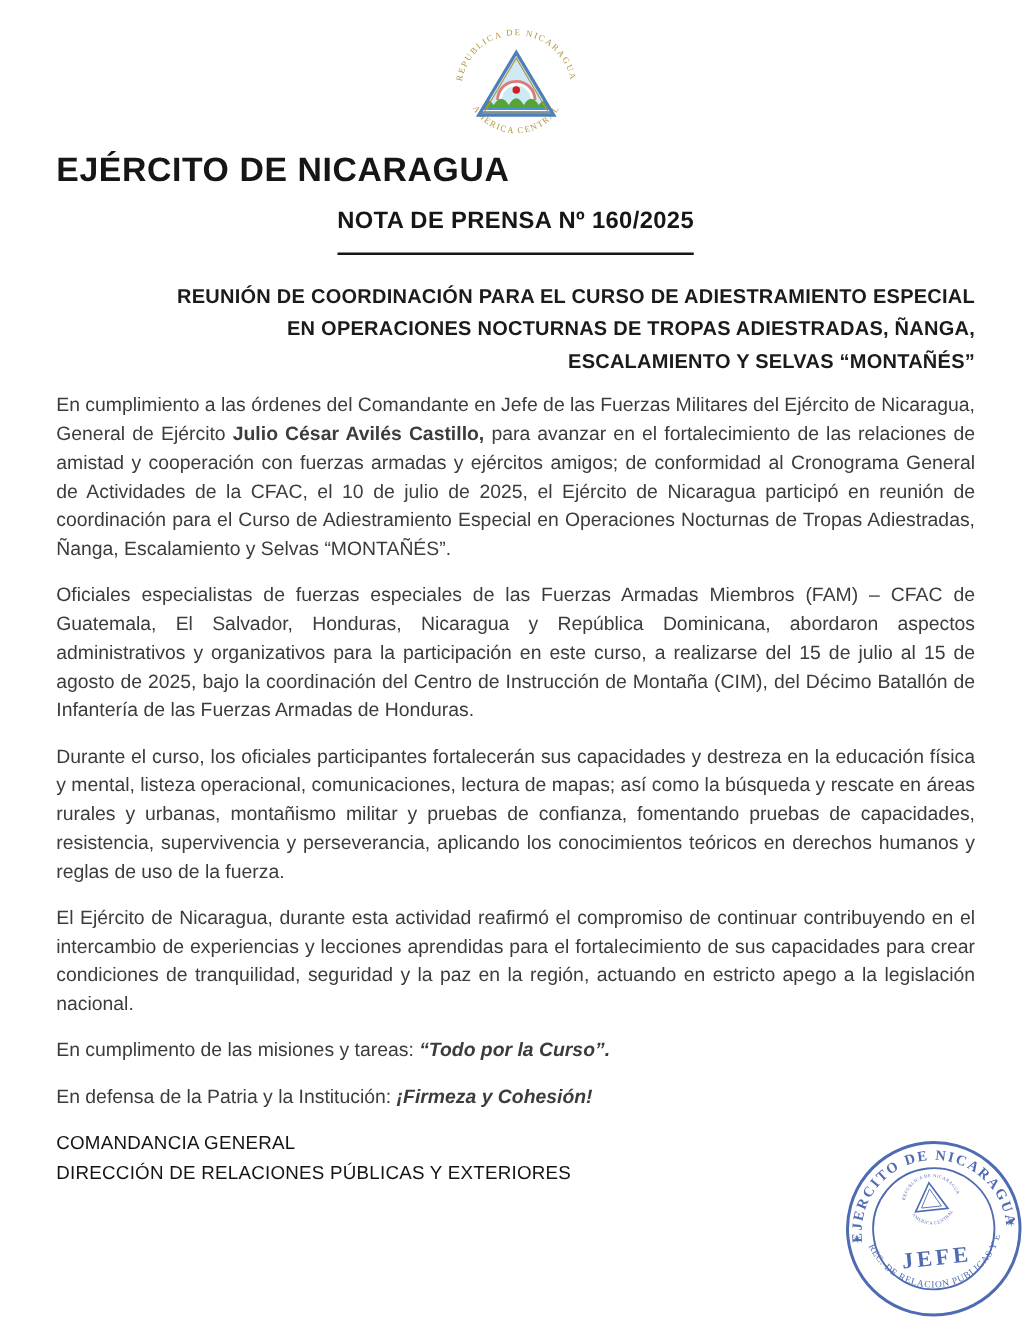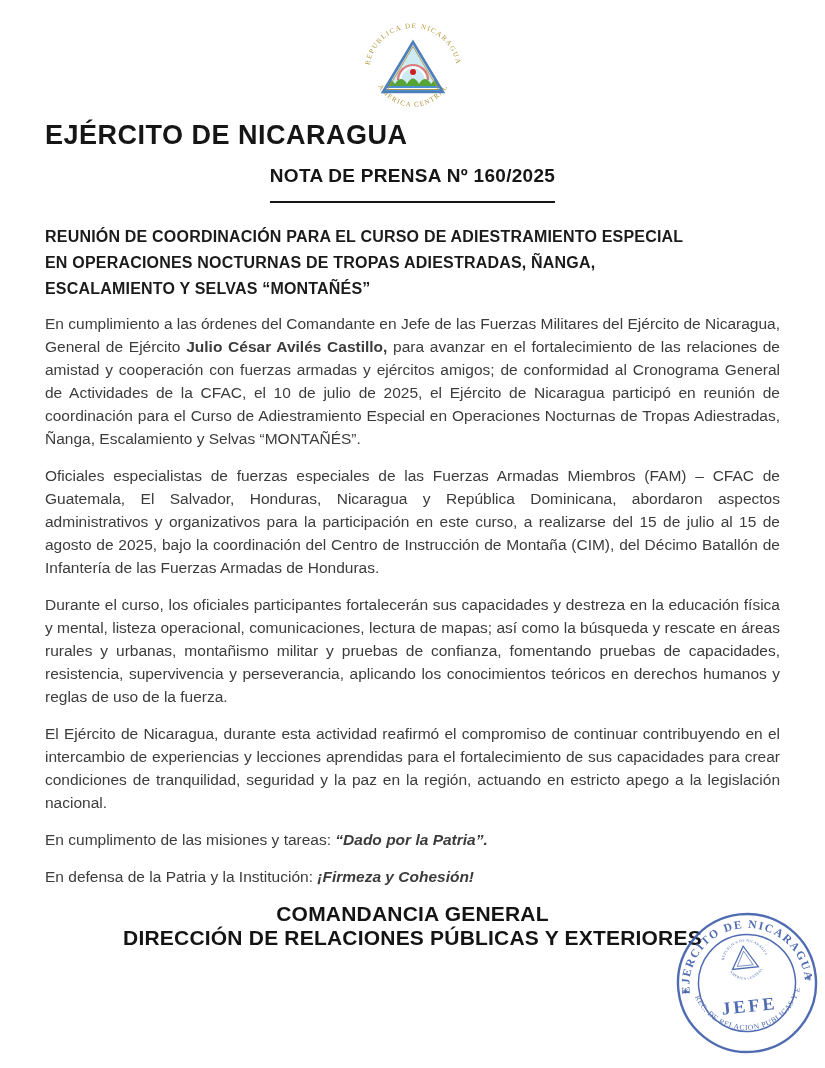--- a/index.html
+++ b/index.html
@@ -21,37 +21,36 @@
     font-weight:bold;color:#161616;letter-spacing:.5px;
   }
   .nota-line{text-align:center;margin-top:15px;}
   .nota-line span{
     display:inline-block;
     font-size:19px;line-height:22px;font-weight:bold;color:#161616;
     border-bottom:2.5px solid #161616;padding-bottom:14px;letter-spacing:.3px;
   }
   .headline{
     margin-top:21px;
-    text-align:left;
+    text-align:right;
     font-weight:bold;color:#1b1b1b;
     font-size:16px;line-height:26px;letter-spacing:.2px;
   }
   main.body-paragraphs{display:block;margin-top:10px;}
   main.body-paragraphs p{
     margin:0 0 14px 0;
     font-size:15.5px;line-height:23px;
     text-align:justify;
   }
   main.body-paragraphs p .b{font-weight:bold;}
   main.body-paragraphs p .bi{font-weight:bold;font-style:italic;}
   footer.doc-footer{
     margin-top:9px;
-    text-align:center;
-    font-weight:bold;color:#141414;
-    font-size:21px;line-height:24px;letter-spacing:.2px;
+    font-weight:normal;color:#141414;
+    font-size:15px;line-height:24px;letter-spacing:.2px;
   }
   .stamp{
     position:absolute;
     left:672px;top:908px;
     width:150px;height:150px;
     z-index:5;
     opacity:.92;
   }
 </style>
 </head>
@@ -100,21 +99,21 @@
       <div>REUNIÓN DE COORDINACIÓN PARA EL CURSO DE ADIESTRAMIENTO ESPECIAL</div>
       <div>EN OPERACIONES NOCTURNAS DE TROPAS ADIESTRADAS, ÑANGA,</div>
       <div>ESCALAMIENTO Y SELVAS “MONTAÑÉS”</div>
     </div>
 
     <main class="body-paragraphs">
         <p><span>En cumplimiento a las órdenes del Comandante en Jefe de las Fuerzas Militares del Ejército de Nicaragua, General de Ejército </span><span class="b">Julio César Avilés Castillo,</span><span> para avanzar en el fortalecimiento de las relaciones de amistad y cooperación con fuerzas armadas y ejércitos amigos; de conformidad al Cronograma General de Actividades de la CFAC, el 10 de julio de 2025, el Ejército de Nicaragua participó en reunión de coordinación para el Curso de Adiestramiento Especial en Operaciones Nocturnas de Tropas Adiestradas, Ñanga, Escalamiento y Selvas “MONTAÑÉS”.</span></p>
         <p><span>Oficiales especialistas de fuerzas especiales de las Fuerzas Armadas Miembros (FAM) – CFAC de Guatemala, El Salvador, Honduras, Nicaragua y República Dominicana, abordaron aspectos administrativos y organizativos para la participación en este curso, a realizarse del 15 de julio al 15 de agosto de 2025, bajo la coordinación del Centro de Instrucción de Montaña (CIM), del Décimo Batallón de Infantería de las Fuerzas Armadas de Honduras.</span></p>
         <p><span>Durante el curso, los oficiales participantes fortalecerán sus capacidades y destreza en la educación física y mental, listeza operacional, comunicaciones, lectura de mapas; así como la búsqueda y rescate en áreas rurales y urbanas, montañismo militar y pruebas de confianza, fomentando pruebas de capacidades, resistencia, supervivencia y perseverancia, aplicando los conocimientos teóricos en derechos humanos y reglas de uso de la fuerza.</span></p>
         <p><span>El Ejército de Nicaragua, durante esta actividad reafirmó el compromiso de continuar contribuyendo en el intercambio de experiencias y lecciones aprendidas para el fortalecimiento de sus capacidades para crear condiciones de tranquilidad, seguridad y la paz en la región, actuando en estricto apego a la legislación nacional.</span></p>
-        <p><span>En cumplimento de las misiones y tareas: </span><span class="bi">“Dado por la Patria”.</span></p>
+        <p><span>En cumplimento de las misiones y tareas: </span><span class="bi">“Todo por la Curso”.</span></p>
         <p><span>En defensa de la Patria y la Institución: </span><span class="bi">¡Firmeza y Cohesión!</span></p>
       </main>
 
     <footer class="doc-footer">
       <div>COMANDANCIA GENERAL</div>
       <div>DIRECCIÓN DE RELACIONES PÚBLICAS Y EXTERIORES</div>
     </footer>
   </div>
 
   <svg class="stamp" viewBox="0 0 150 150">

